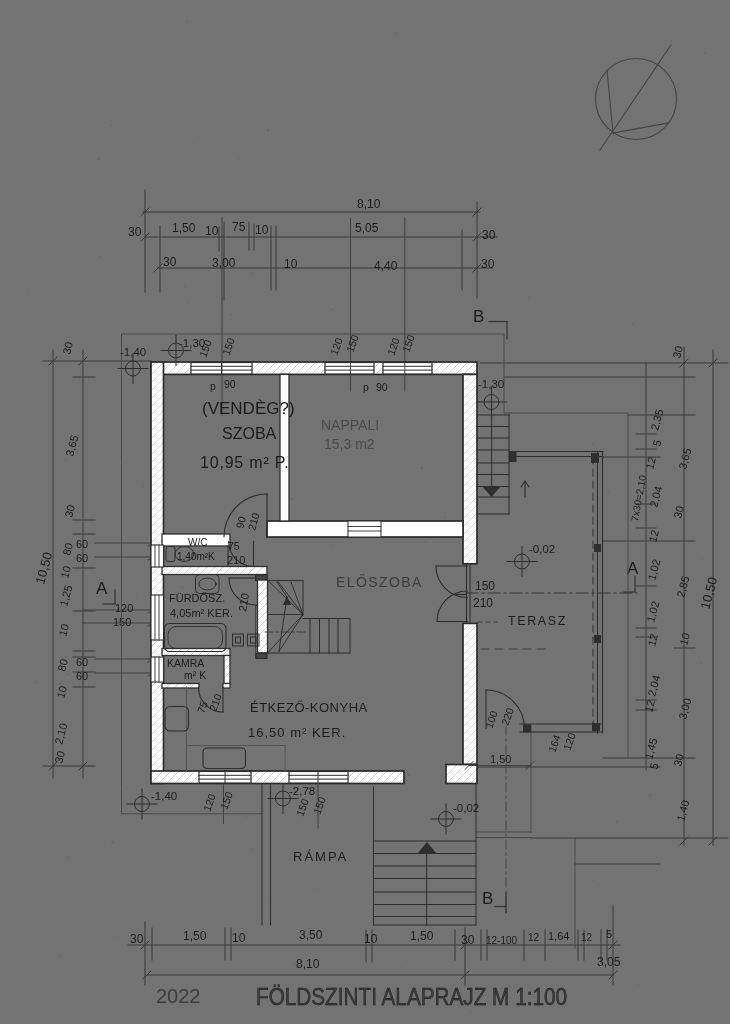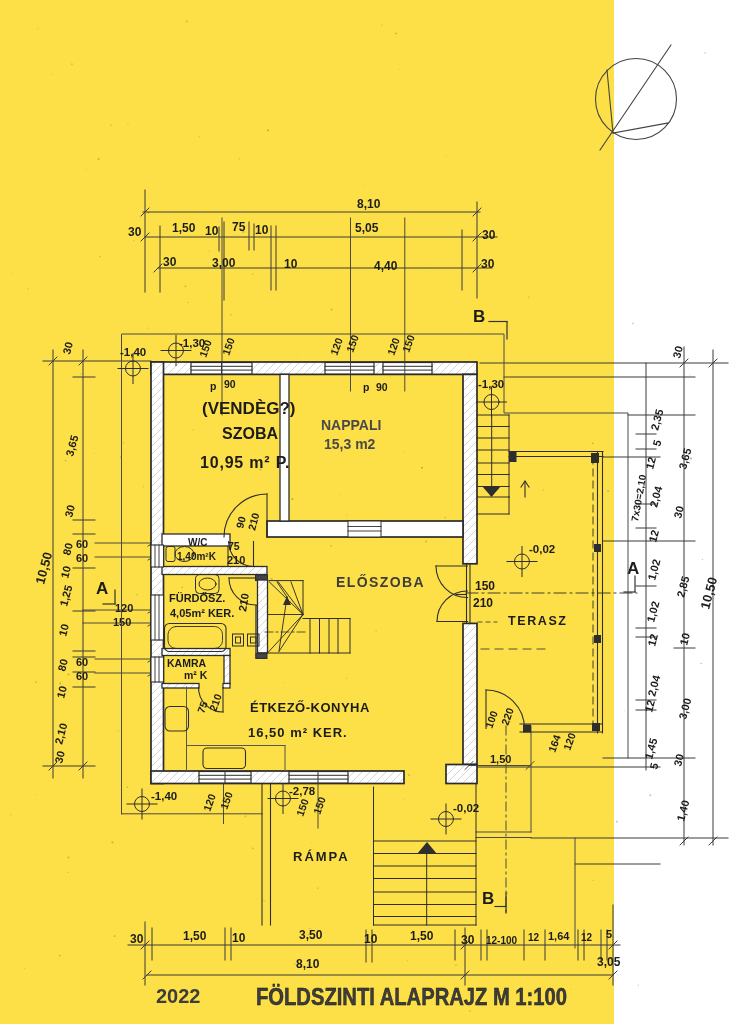--- a/index.html
+++ b/index.html
@@ -1,16 +1,16 @@
 <!DOCTYPE html>
 <html><head>
 <meta charset="utf-8">
 <style>
   html,body{margin:0;padding:0;background:#fff;}
-  #page{position:relative;width:614px;height:1024px;background:#fde047;font-family:"Liberation Sans",sans-serif;font-weight:bold;}
+  #page{position:relative;width:730px;height:1024px;background:#737373;font-family:"Liberation Sans",sans-serif;}
   svg{position:absolute;left:0;top:0;}
   .h{fill:#1c1c1c;font-family:"Liberation Sans",sans-serif;}
   .p{fill:#3d3d3d;font-family:"Liberation Sans",sans-serif;}
 </style>
 </head>
 <body>
 <div id="page">
 <svg width="730" height="1024" viewBox="0 0 730 1024">
 <defs>
 <pattern id="hatch" width="8" height="8" patternUnits="userSpaceOnUse">

